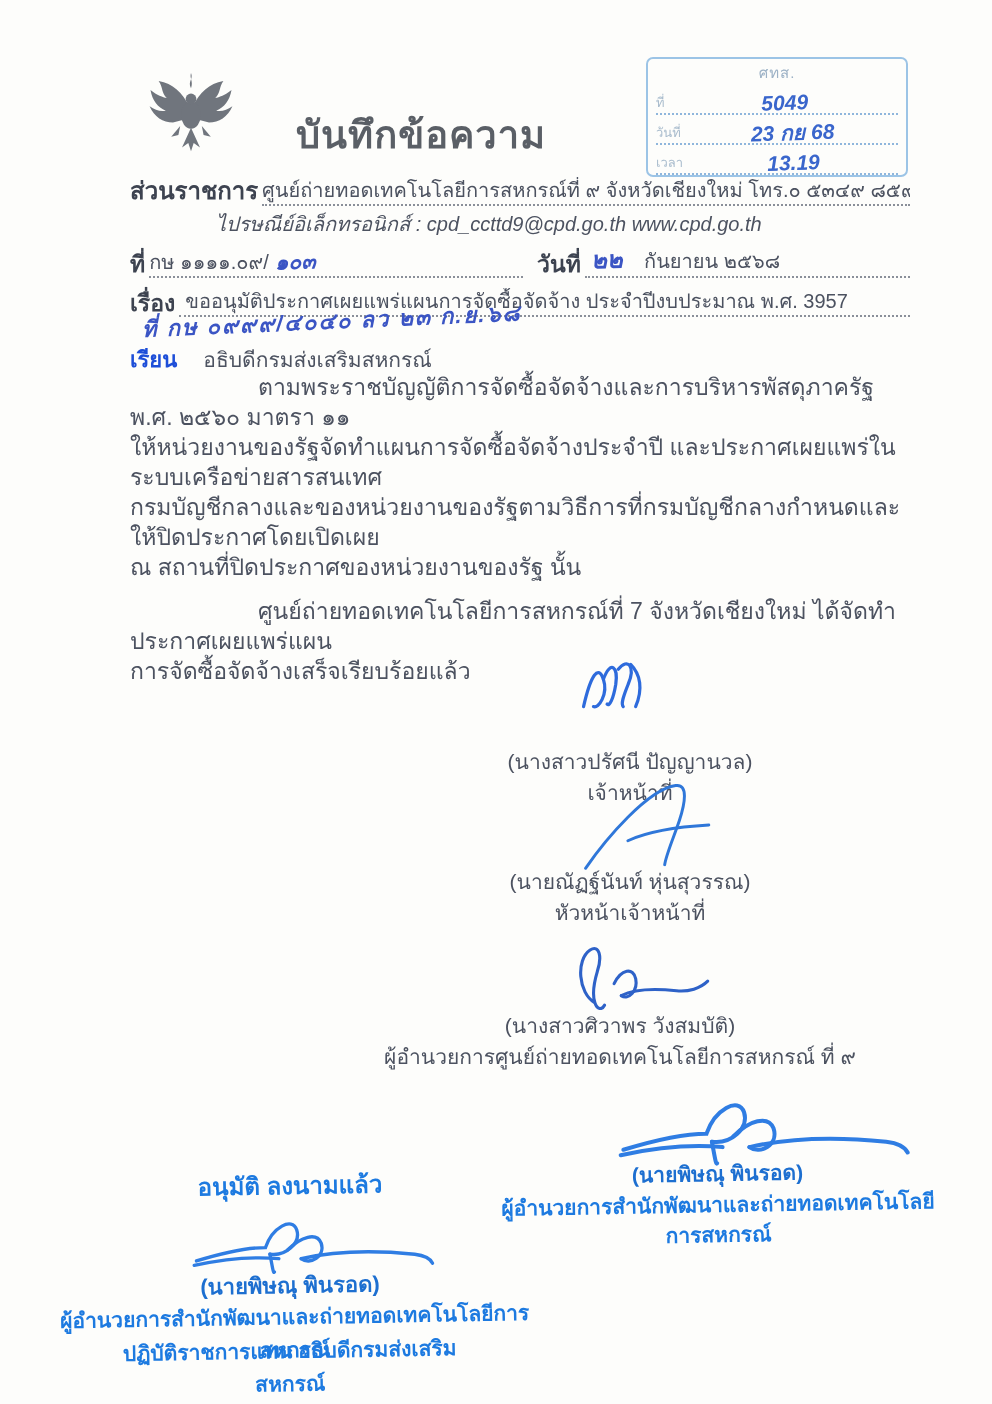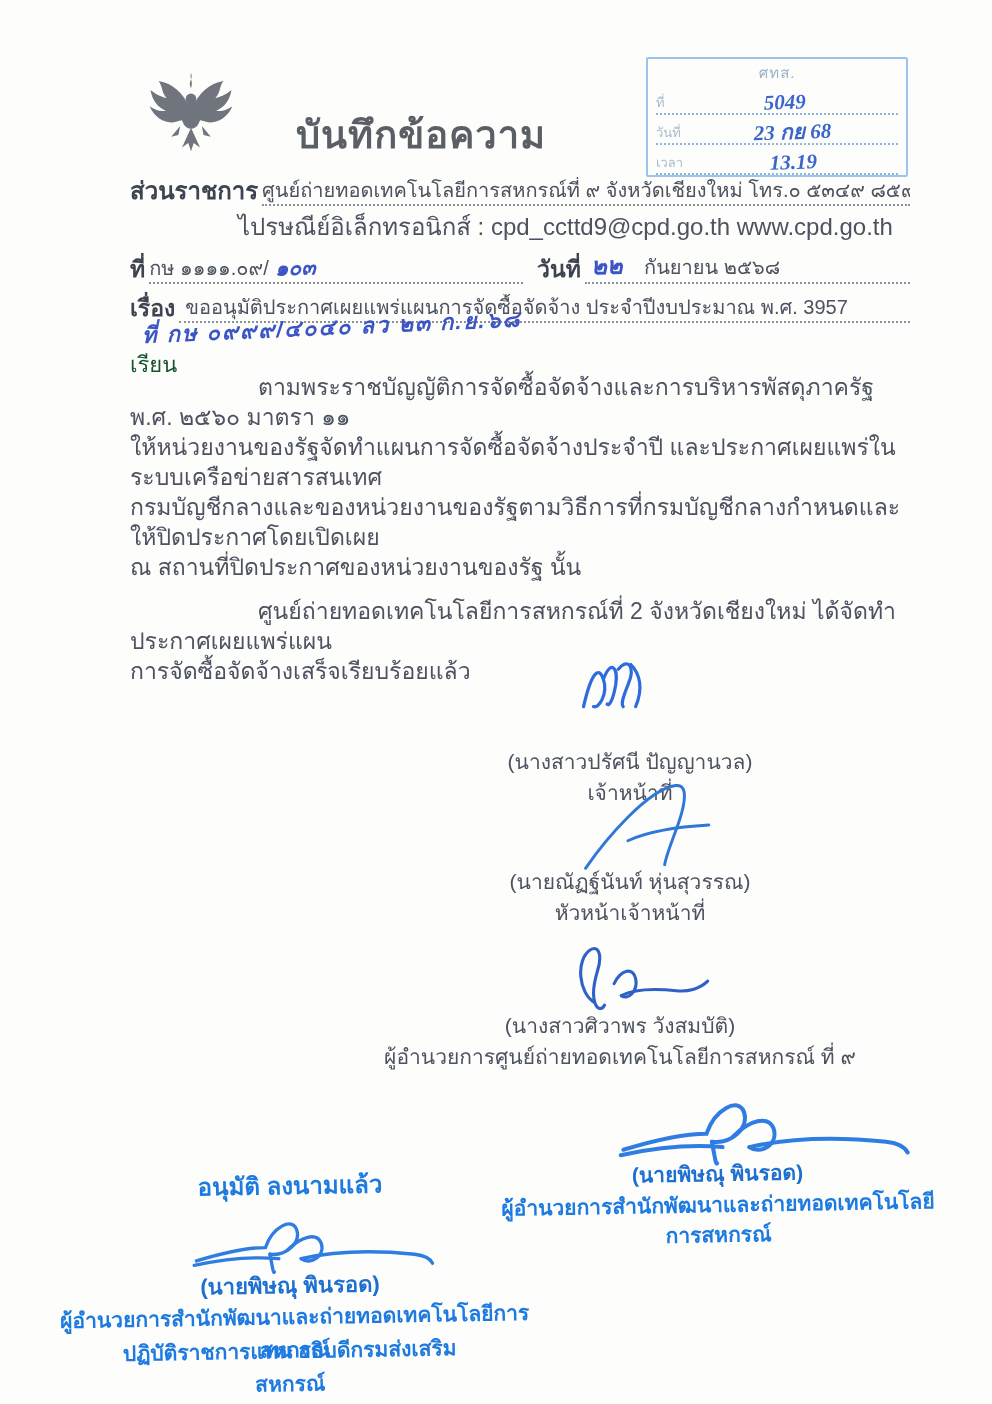--- a/index.html
+++ b/index.html
@@ -16,50 +16,49 @@
   
   .garuda { position:absolute; left:146px; top:72px; width:90px; height:100px; }
   .doc-title {
     position:absolute; left:296px; top:104px; width:400px;
     text-align:left; font-size:38px; font-weight:700; color:#5a5f66;
     letter-spacing:1px;
   }
   
   .stamp-box {
     position:absolute; left:646px; top:57px; width:262px; height:120px;
-    border:2px solid #9cc4e6; border-radius:2px; padding:2px 8px 0 8px;
+    border:2px solid #9cc4e6; border-radius:7px; padding:2px 8px 0 8px;
     color:#9db2c6;
-    font-family:Liberation Serif, serif;
   }
   .stamp-org { text-align:center; font-size:15px; letter-spacing:1px; color:#9db2c6; }
   .stamp-row { display:flex; align-items:flex-end; height:30px; border-bottom:2px dotted #8fb6dc; }
   .stamp-row:last-child { border-bottom:2px dotted #8fb6dc; }
   .stamp-label { font-size:13px; color:#a9bccd; padding-right:6px; }
   .stamp-value {
     flex:1; text-align:center; font-size:21px; font-style:italic; font-weight:600;
     color:#3a66cc; transform:rotate(-2deg); line-height:1;
   }
   
   .form-area { position:absolute; left:130px; top:176px; width:780px; }
   .frow { display:flex; align-items:flex-end; }
   .flabel { font-weight:700; color:#3d4350; font-size:23px; white-space:nowrap; line-height:1.25; }
   .flabel.big { font-size:24px; }
   .fill {
     flex:1; border-bottom:2px dotted #8a8f99; margin-left:4px;
     font-size:20px; line-height:1.35; white-space:nowrap; overflow:hidden;
   }
-  .email-row { margin-left:108px; font-size:24px; margin-top:4px; line-height:1.4; }
+  .email-row { margin-left:86px; font-size:20px; margin-top:4px; line-height:1.4;font-style:italic; }
   .hand { color:#3b55c4; font-style:italic; font-weight:600; }
   .hw-inline { display:inline-block; transform:rotate(-2deg); font-size:21px; padding:0 6px; }
   .annotation {
     margin:0 0 0 12px; font-size:22px; transform:rotate(-2.5deg);
     transform-origin:left center; letter-spacing:2px; line-height:1.2;
   }
   .to-row { margin-top:2px; }
-  .to-row .flabel { font-size:22px; font-weight:400; color:#14532d; }
+  .to-row .flabel { font-size:22px; font-weight:700; color:#1d4ed8; }
   .to-value { font-size:21px; margin-left:26px; line-height:1.3; }
   
   .body-text { position:absolute; left:130px; top:358px; width:782px; }
   .para {
     white-space:pre-line; text-indent:128px;
     font-size:23px; line-height:30px; color:#4c5260; margin-top:14px;
   }
   
   .sig-img { position:absolute; }
   .sig-img svg { width:100%; height:100%; }
@@ -139,29 +138,30 @@
         <span style="margin-left:10px;">กันยายน ๒๕๖๘</span>
       </span>
     </div>
     <div class="frow" style="margin-top:10px;justify-content:center;">
       <span class="flabel">เรื่อง</span>
       <span class="fill" style="font-size:20px; padding-left:6px;">ขออนุมัติประกาศเผยแพร่แผนการจัดซื้อจัดจ้าง ประจำปีงบประมาณ พ.ศ. 3957</span>
     </div>
     <div class="annotation hand">ที่ กษ ๐๙๙๙/๔๐๔๐  ลว ๒๓ ก.ย.๖๘</div>
     <div class="frow to-row">
       <span class="flabel">เรียน</span>
+      <span class="to-value">อธิบดีกรมส่งเสริมสหกรณ์</span>
     </div>
   </div>
 
   <div class="body-text">
     <div class="para">ตามพระราชบัญญัติการจัดซื้อจัดจ้างและการบริหารพัสดุภาครัฐ พ.ศ. ๒๕๖๐ มาตรา ๑๑
 ให้หน่วยงานของรัฐจัดทำแผนการจัดซื้อจัดจ้างประจำปี และประกาศเผยแพร่ในระบบเครือข่ายสารสนเทศ
 กรมบัญชีกลางและของหน่วยงานของรัฐตามวิธีการที่กรมบัญชีกลางกำหนดและให้ปิดประกาศโดยเปิดเผย
 ณ สถานที่ปิดประกาศของหน่วยงานของรัฐ  นั้น</div>
-    <div class="para">ศูนย์ถ่ายทอดเทคโนโลยีการสหกรณ์ที่ 2 จังหวัดเชียงใหม่ ได้จัดทำประกาศเผยแพร่แผน
+    <div class="para">ศูนย์ถ่ายทอดเทคโนโลยีการสหกรณ์ที่ 7 จังหวัดเชียงใหม่ ได้จัดทำประกาศเผยแพร่แผน
 การจัดซื้อจัดจ้างเสร็จเรียบร้อยแล้ว</div>
   </div>
 
   <div class="sig-img" style="left:572px; top:652px; width:95px; height:62px;">
     <svg viewBox="0 0 70 50" fill="none" stroke="#2e6bdc" stroke-width="2.6" stroke-linecap="round">
       <path d="M6 44 C12 18 18 10 22 22 C26 34 18 46 14 44"></path>
       <path d="M22 22 C28 6 34 12 32 26 C30 38 27 44 25 42"></path>
       <path d="M34 14 C42 4 48 12 42 26 C38 36 36 42 38 44"></path>
       <path d="M44 10 C52 18 54 30 48 44"></path>
     </svg>

